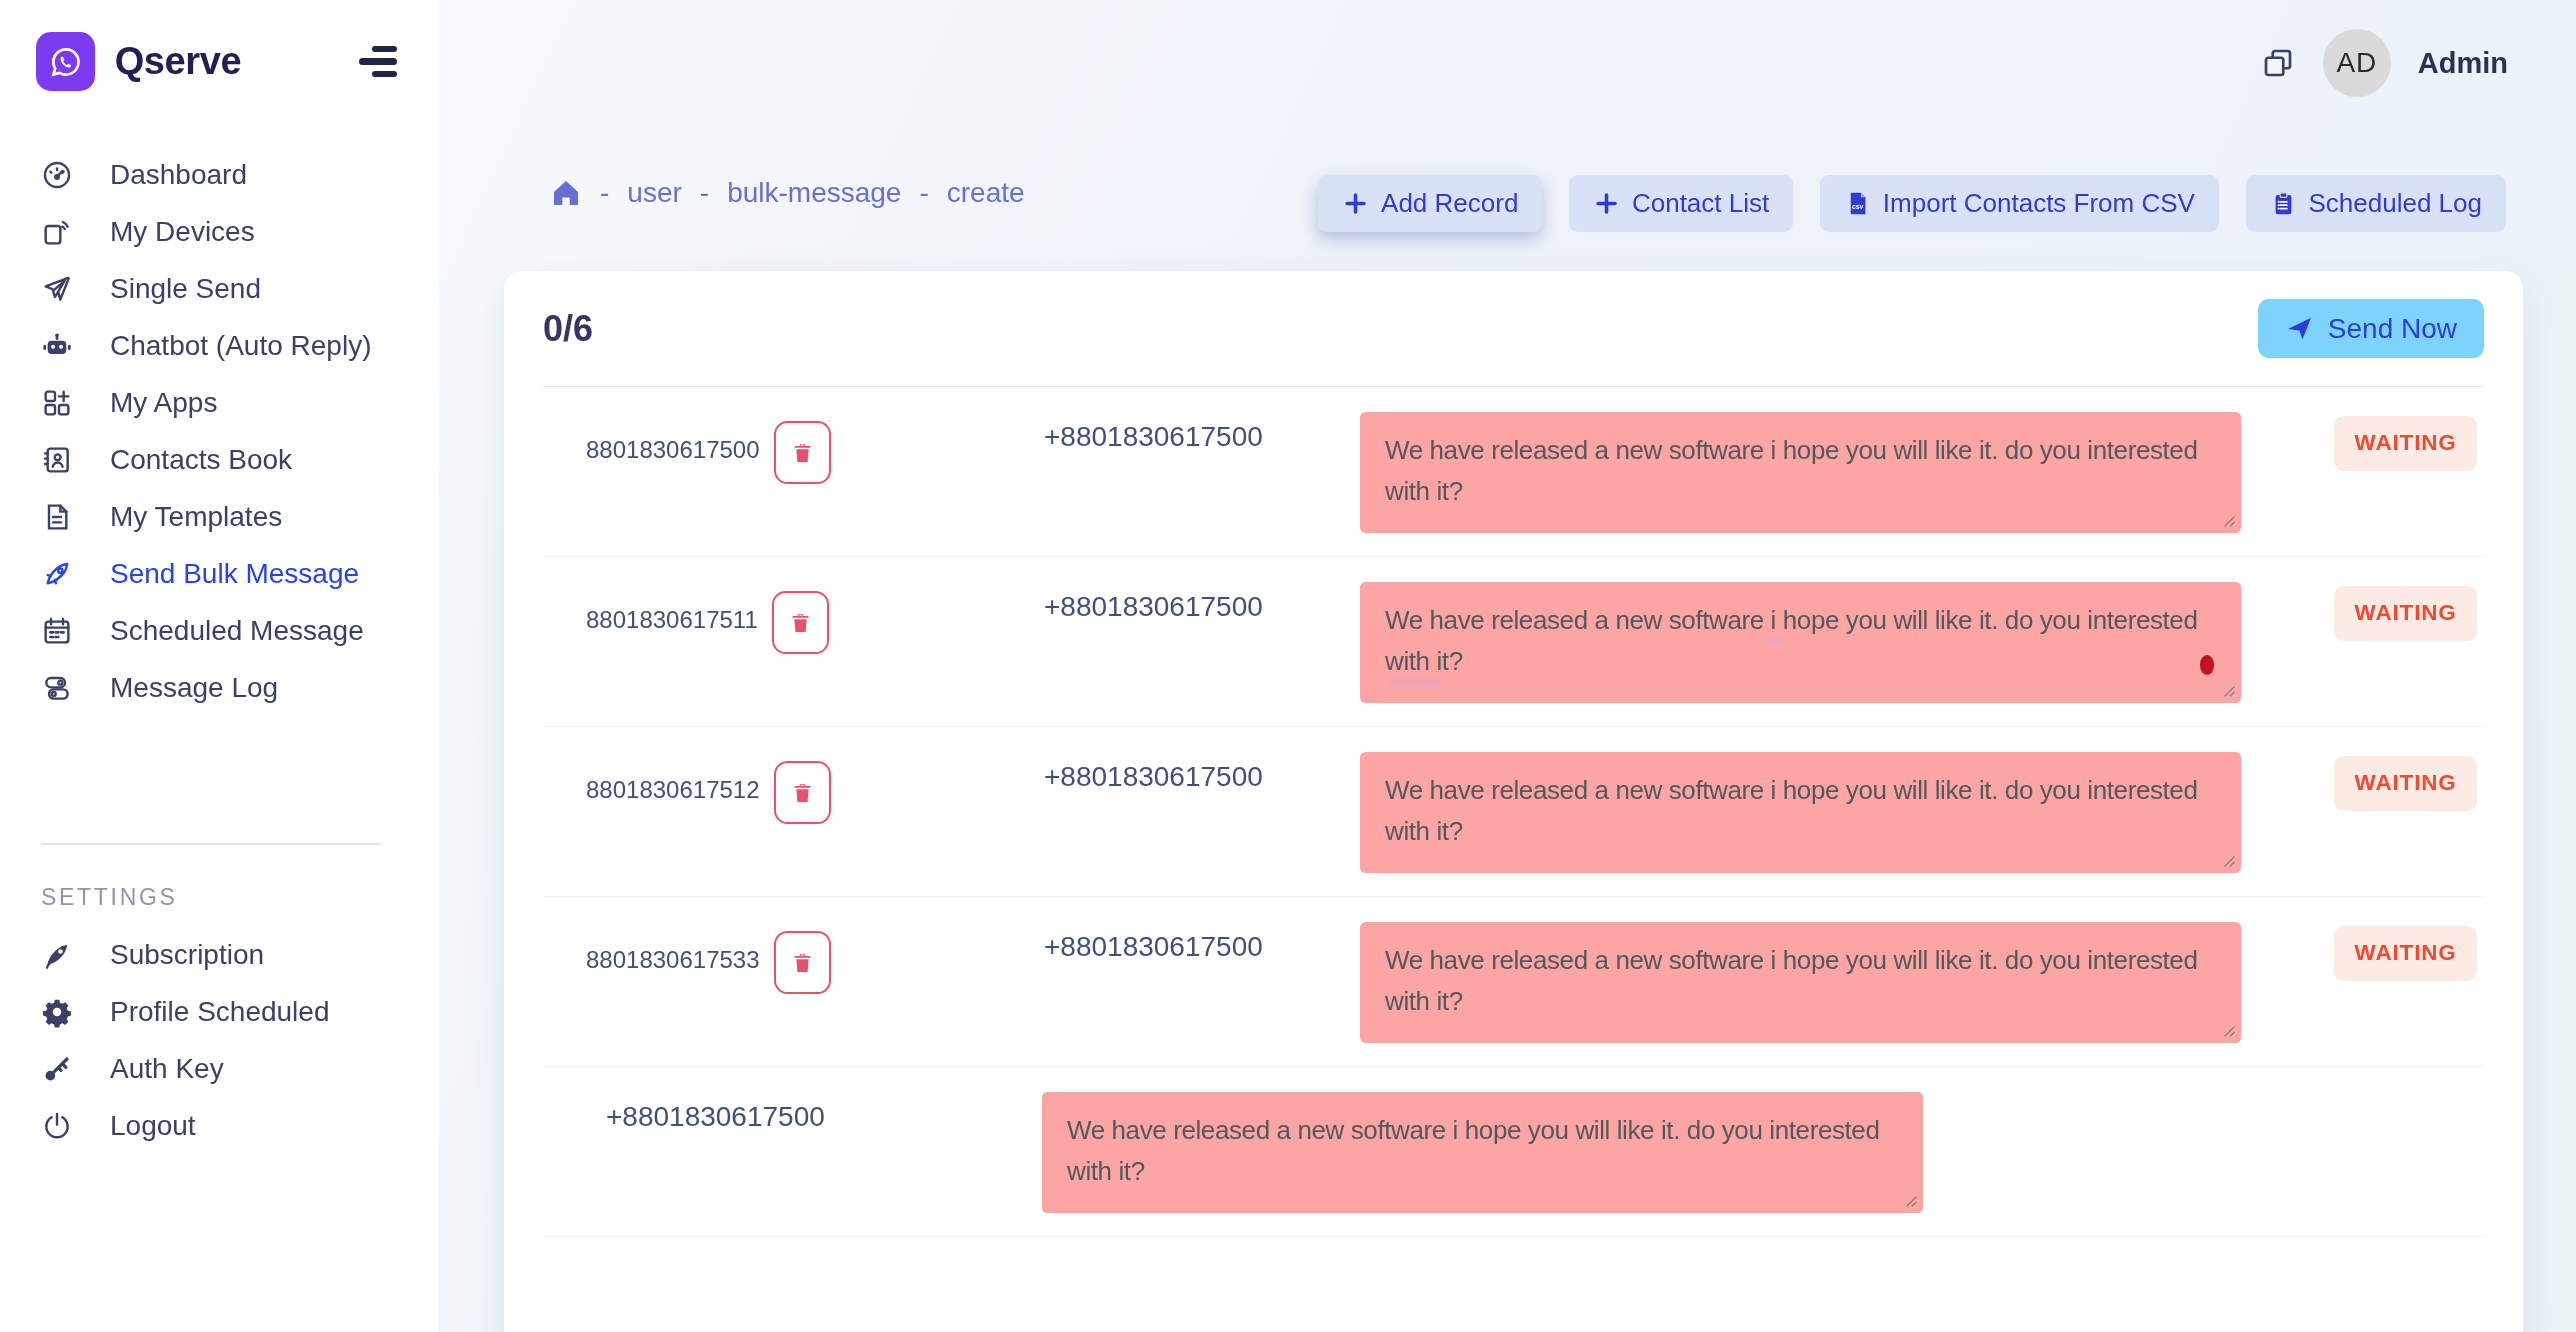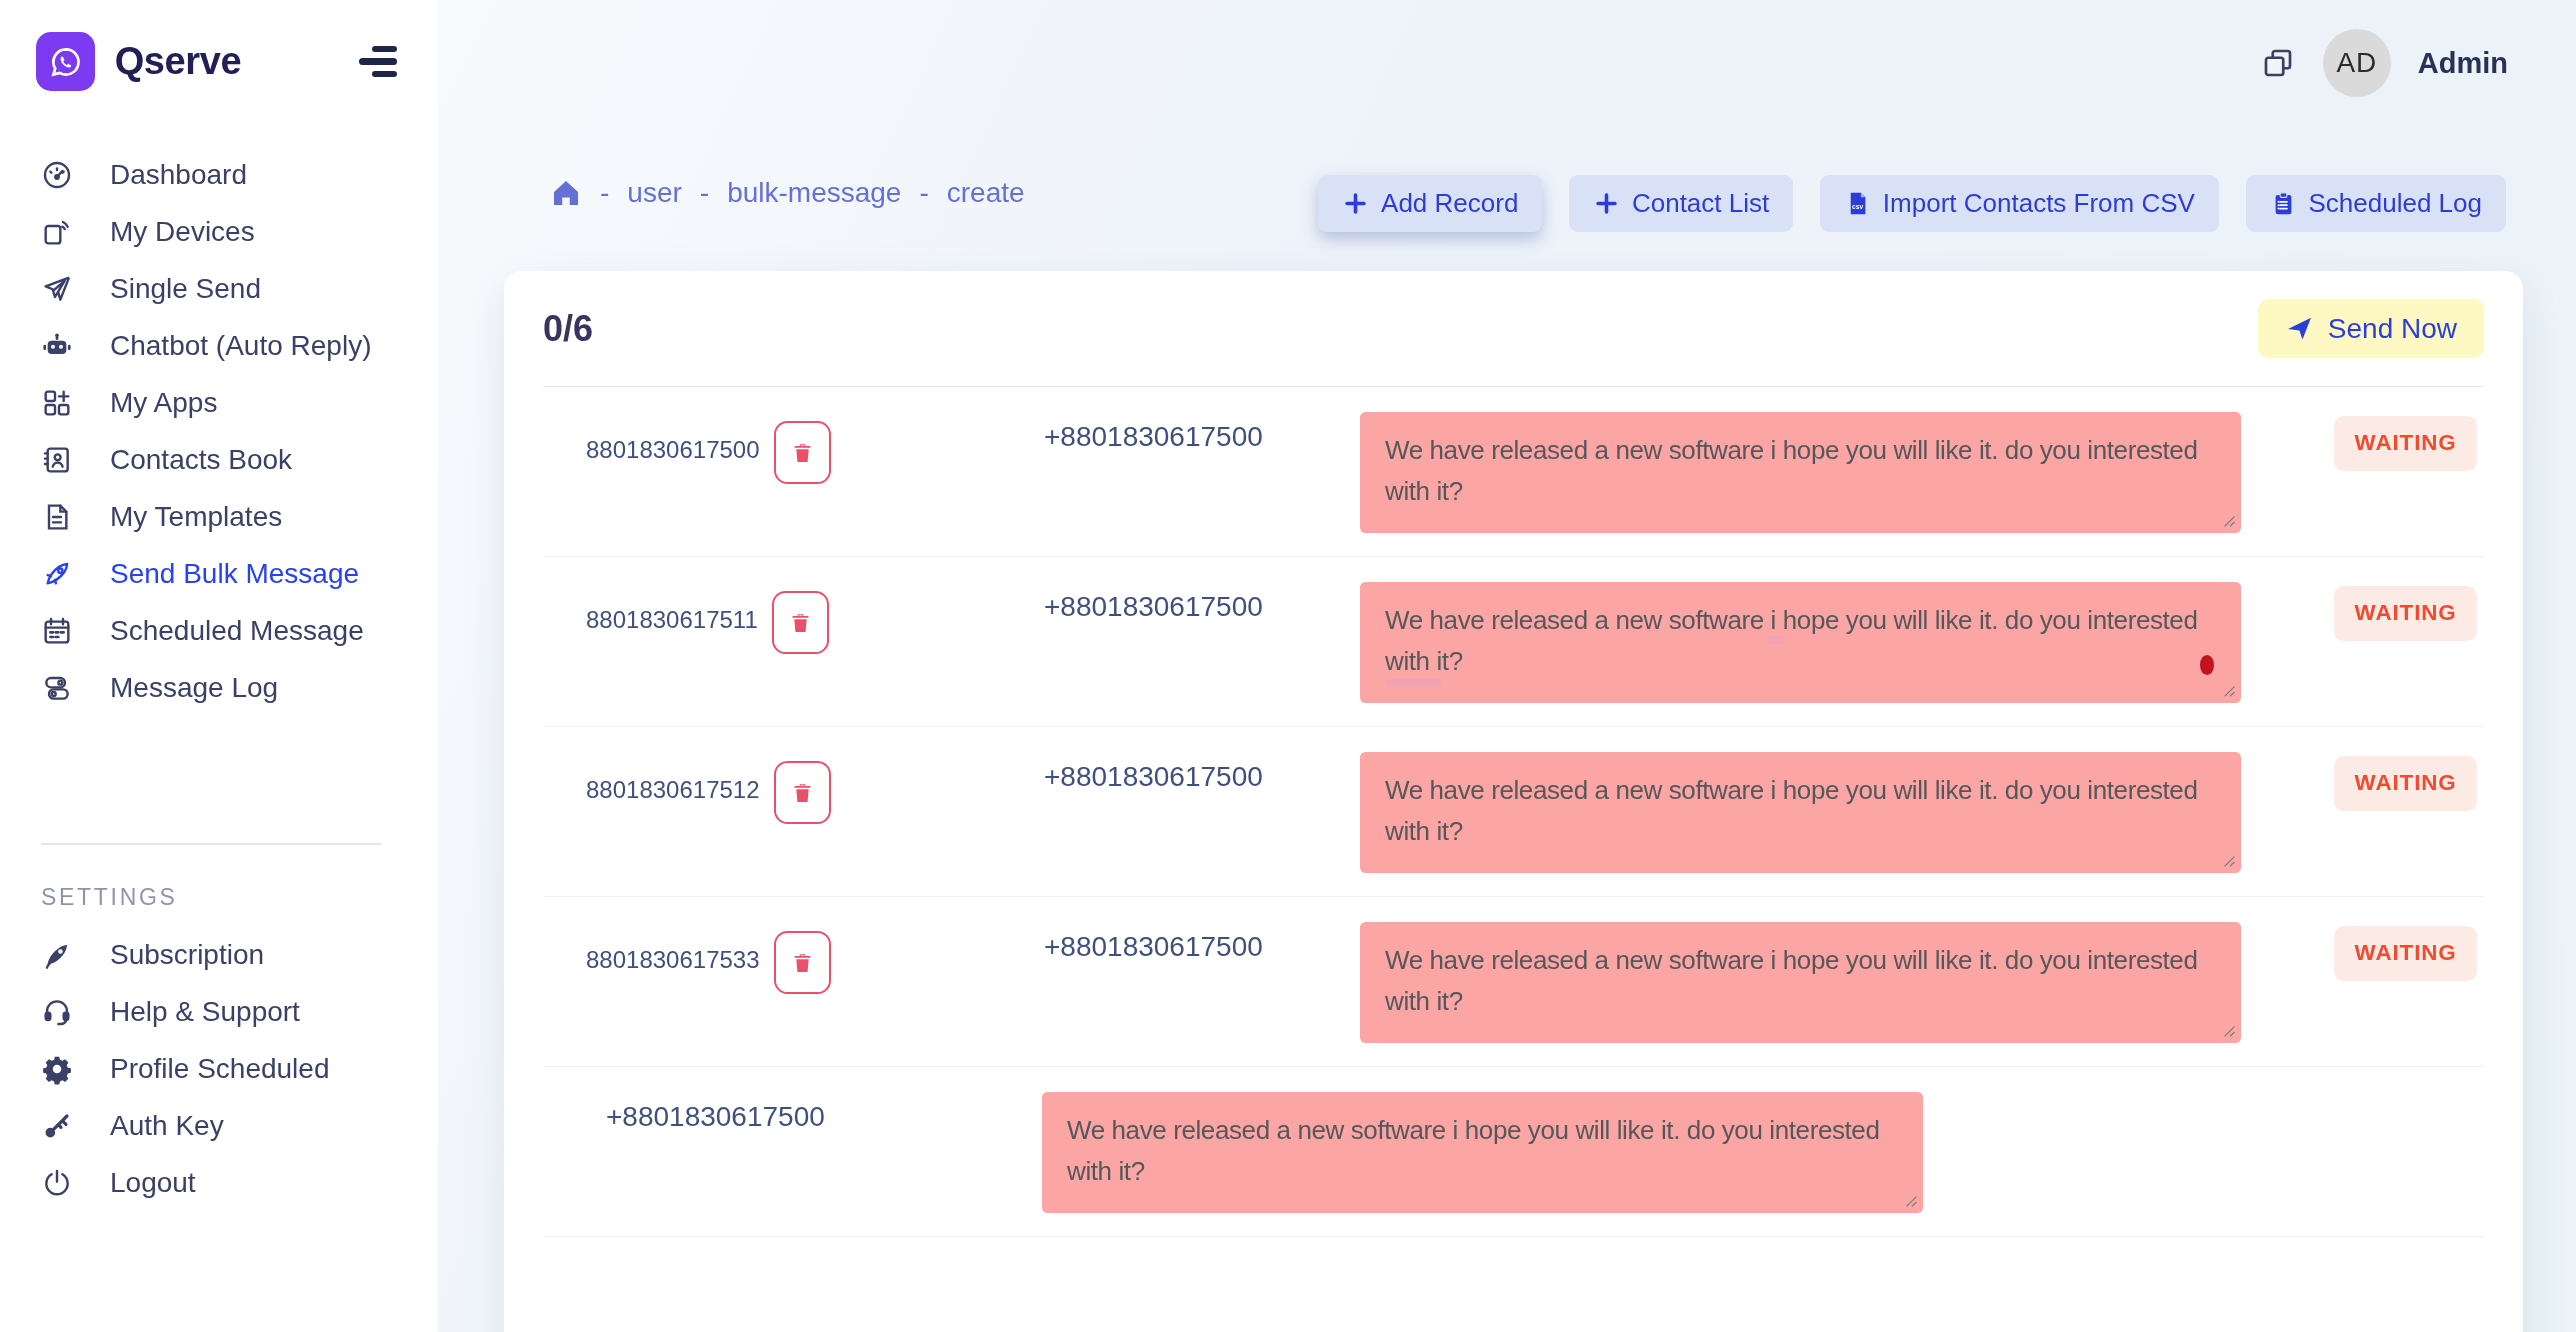--- a/index.html
+++ b/index.html
@@ -51,21 +51,21 @@
   .act-btn svg { width:27px; height:27px; flex:none; }
   .act-btn.elevated { box-shadow:0 7.2px 16px rgba(110,130,190,.45); }
 
   
   .card { position:absolute; left:504px; top:271px; width:2019px; height:1163px;
     background:#ffffff; border-radius:18px; box-shadow:0 14.3px 40px rgba(140,160,190,.20);
     padding:0 39px; }
   .card-head { height:116px; display:flex; align-items:center; justify-content:space-between;
     border-bottom:1.8px solid #e8eaf0; }
   .counter { font-size:36px; font-weight:600; color:#393561; }
-  .send-btn { height:59px; border:none; border-radius:10.7px; background:#fef9c3;
+  .send-btn { height:59px; border:none; border-radius:10.7px; background:#7dd3fc;
     color:#2b3fd6; font-size:28px; font-weight:500; display:flex; align-items:center;
     gap:13.4px; padding:0 27px; cursor:pointer; font-family:inherit; }
   .send-btn svg { width:29px; height:29px; }
 
   .t-grid { display:grid; grid-template-columns:438px 318px 997px 1fr; }
   .t-head { height:73px; align-items:center; border-bottom:1.8px solid #e8eaf0; }
   .t-head > div { font-size:22.4px; letter-spacing:2.2px; color:#4f5977; font-weight:600; }
   .c1 { padding-left:43px; } .c2 { padding-left:63px; } .c3 { padding-left:61px; }
   .c4 { padding-left:38px; }
   .t-row { height:170px; border-bottom:1.8px solid #edeff5; }
@@ -202,29 +202,20 @@
   <div class="section-label">SETTINGS</div>
 
   <div class="nav settings">
     <div class="nav-item">
       <svg viewBox="0 0 24 24" fill="#3a4066">
         <path d="M4.8 19.2c.8-3.9 3-8.7 8.7-12.5 2.9-2 6.1-2.2 6.1-2.2s-.2 3.2-2.2 6.1c-3.8 5.7-8.6 7.9-12.6 8.6z"></path>
           <circle cx="14.6" cy="9.4" r="1.7" fill="#fff"></circle>
           <path d="M4.5 21.5c.2-1.2.8-2.2 1.8-2.8" stroke="#3a4066" stroke-width="1.8" fill="none" stroke-linecap="round"></path>
         </svg>
       <span>Subscription</span>
-    </div>
-    <div class="nav-item">
-      <svg viewBox="0 0 24 24" fill="none" stroke="#3a4066" stroke-width="1.8" stroke-linecap="round">
-        <path d="M4.5 14v-2.5a7.5 7.5 0 0 1 15 0V14"></path>
-          <rect x="3.5" y="12.5" width="3.5" height="5.5" rx="1.6" fill="#3a4066"></rect>
-          <rect x="17" y="12.5" width="3.5" height="5.5" rx="1.6" fill="#3a4066"></rect>
-          <path d="M19 18a4.5 4.5 0 0 1-4.5 3h-1.5"></path>
-        </svg>
-      <span>Help &amp; Support</span>
     </div>
     <div class="nav-item">
       <svg viewBox="0 0 24 24" fill="#3a4066">
         <path d="M10.3 2.8h3.4l.5 2.3 1.9.8 2-1.2 2.4 2.4-1.2 2 .8 1.9 2.3.5v3.4l-2.3.5-.8 1.9 1.2 2-2.4 2.4-2-1.2-1.9.8-.5 2.3h-3.4l-.5-2.3-1.9-.8-2 1.2-2.4-2.4 1.2-2-.8-1.9-2.3-.5v-3.4l2.3-.5.8-1.9-1.2-2L6 4.7l2 1.2 1.9-.8z"></path>
           <circle cx="12" cy="12" r="3.2" fill="#fff"></circle>
         </svg>
       <span>Profile Scheduled</span>
     </div>
     <div class="nav-item">
       <svg viewBox="0 0 24 24" fill="#3a4066" stroke="#3a4066" stroke-width="2.4" stroke-linecap="round">

